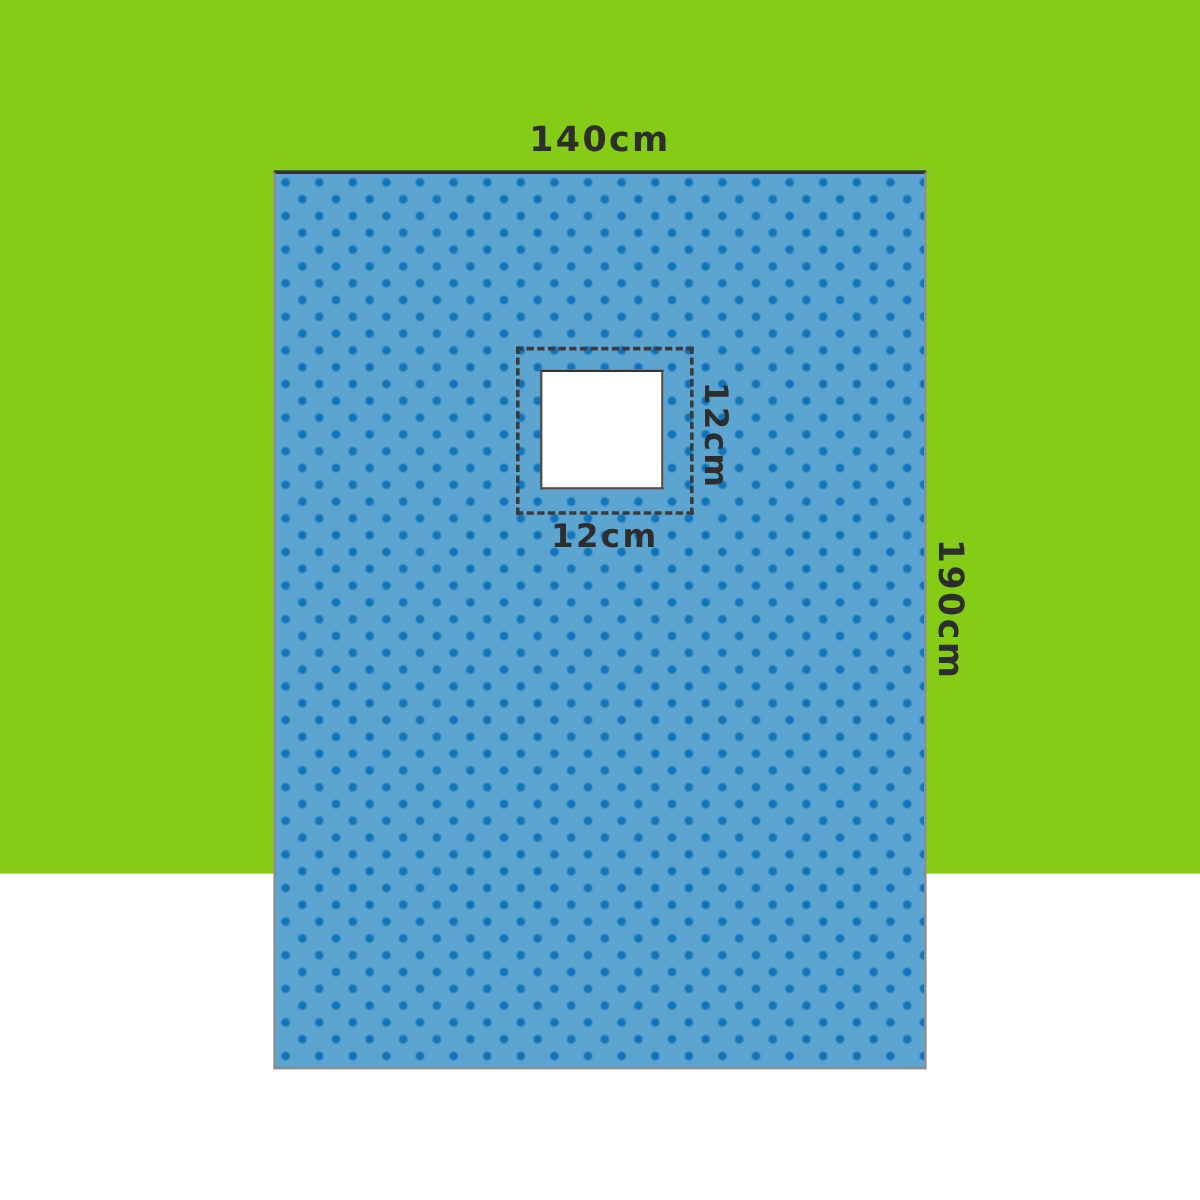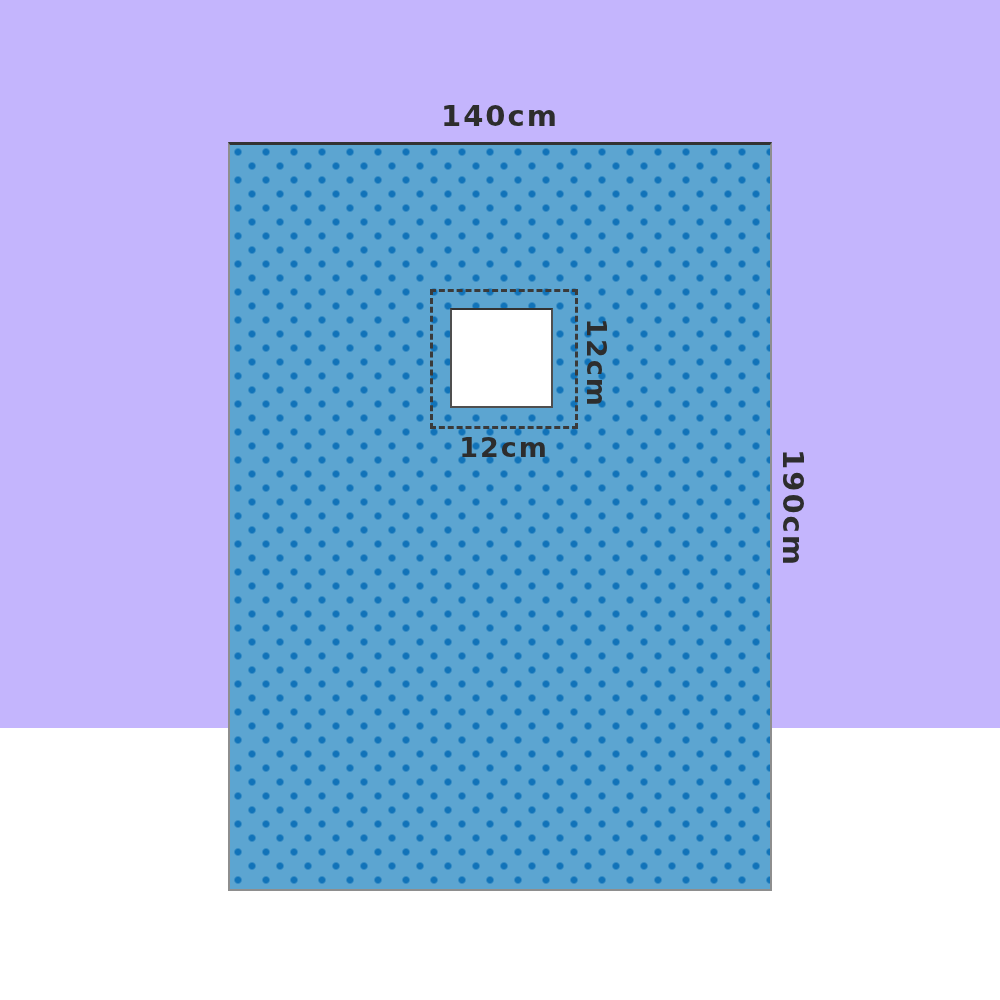--- a/index.html
+++ b/index.html
@@ -8,21 +8,21 @@
     width: 1000px;
     height: 1000px;
     background: #ffffff;
     font-family: "DejaVu Sans", "Liberation Sans", sans-serif;
     overflow: hidden;
   }
   .canvas {
     position: relative;
     width: 1000px;
     height: 728px;
-    background: #c4b5fd;
+    background: #84cc16;
   }
   .drape {
     position: absolute;
     left: 228px;
     top: 142px;
     width: 544px;
     height: 749px;
     box-sizing: border-box;
     border: 2px solid var(--border-side, #8e8e8e);
     border-top: 3px solid var(--border-top, #333333);

